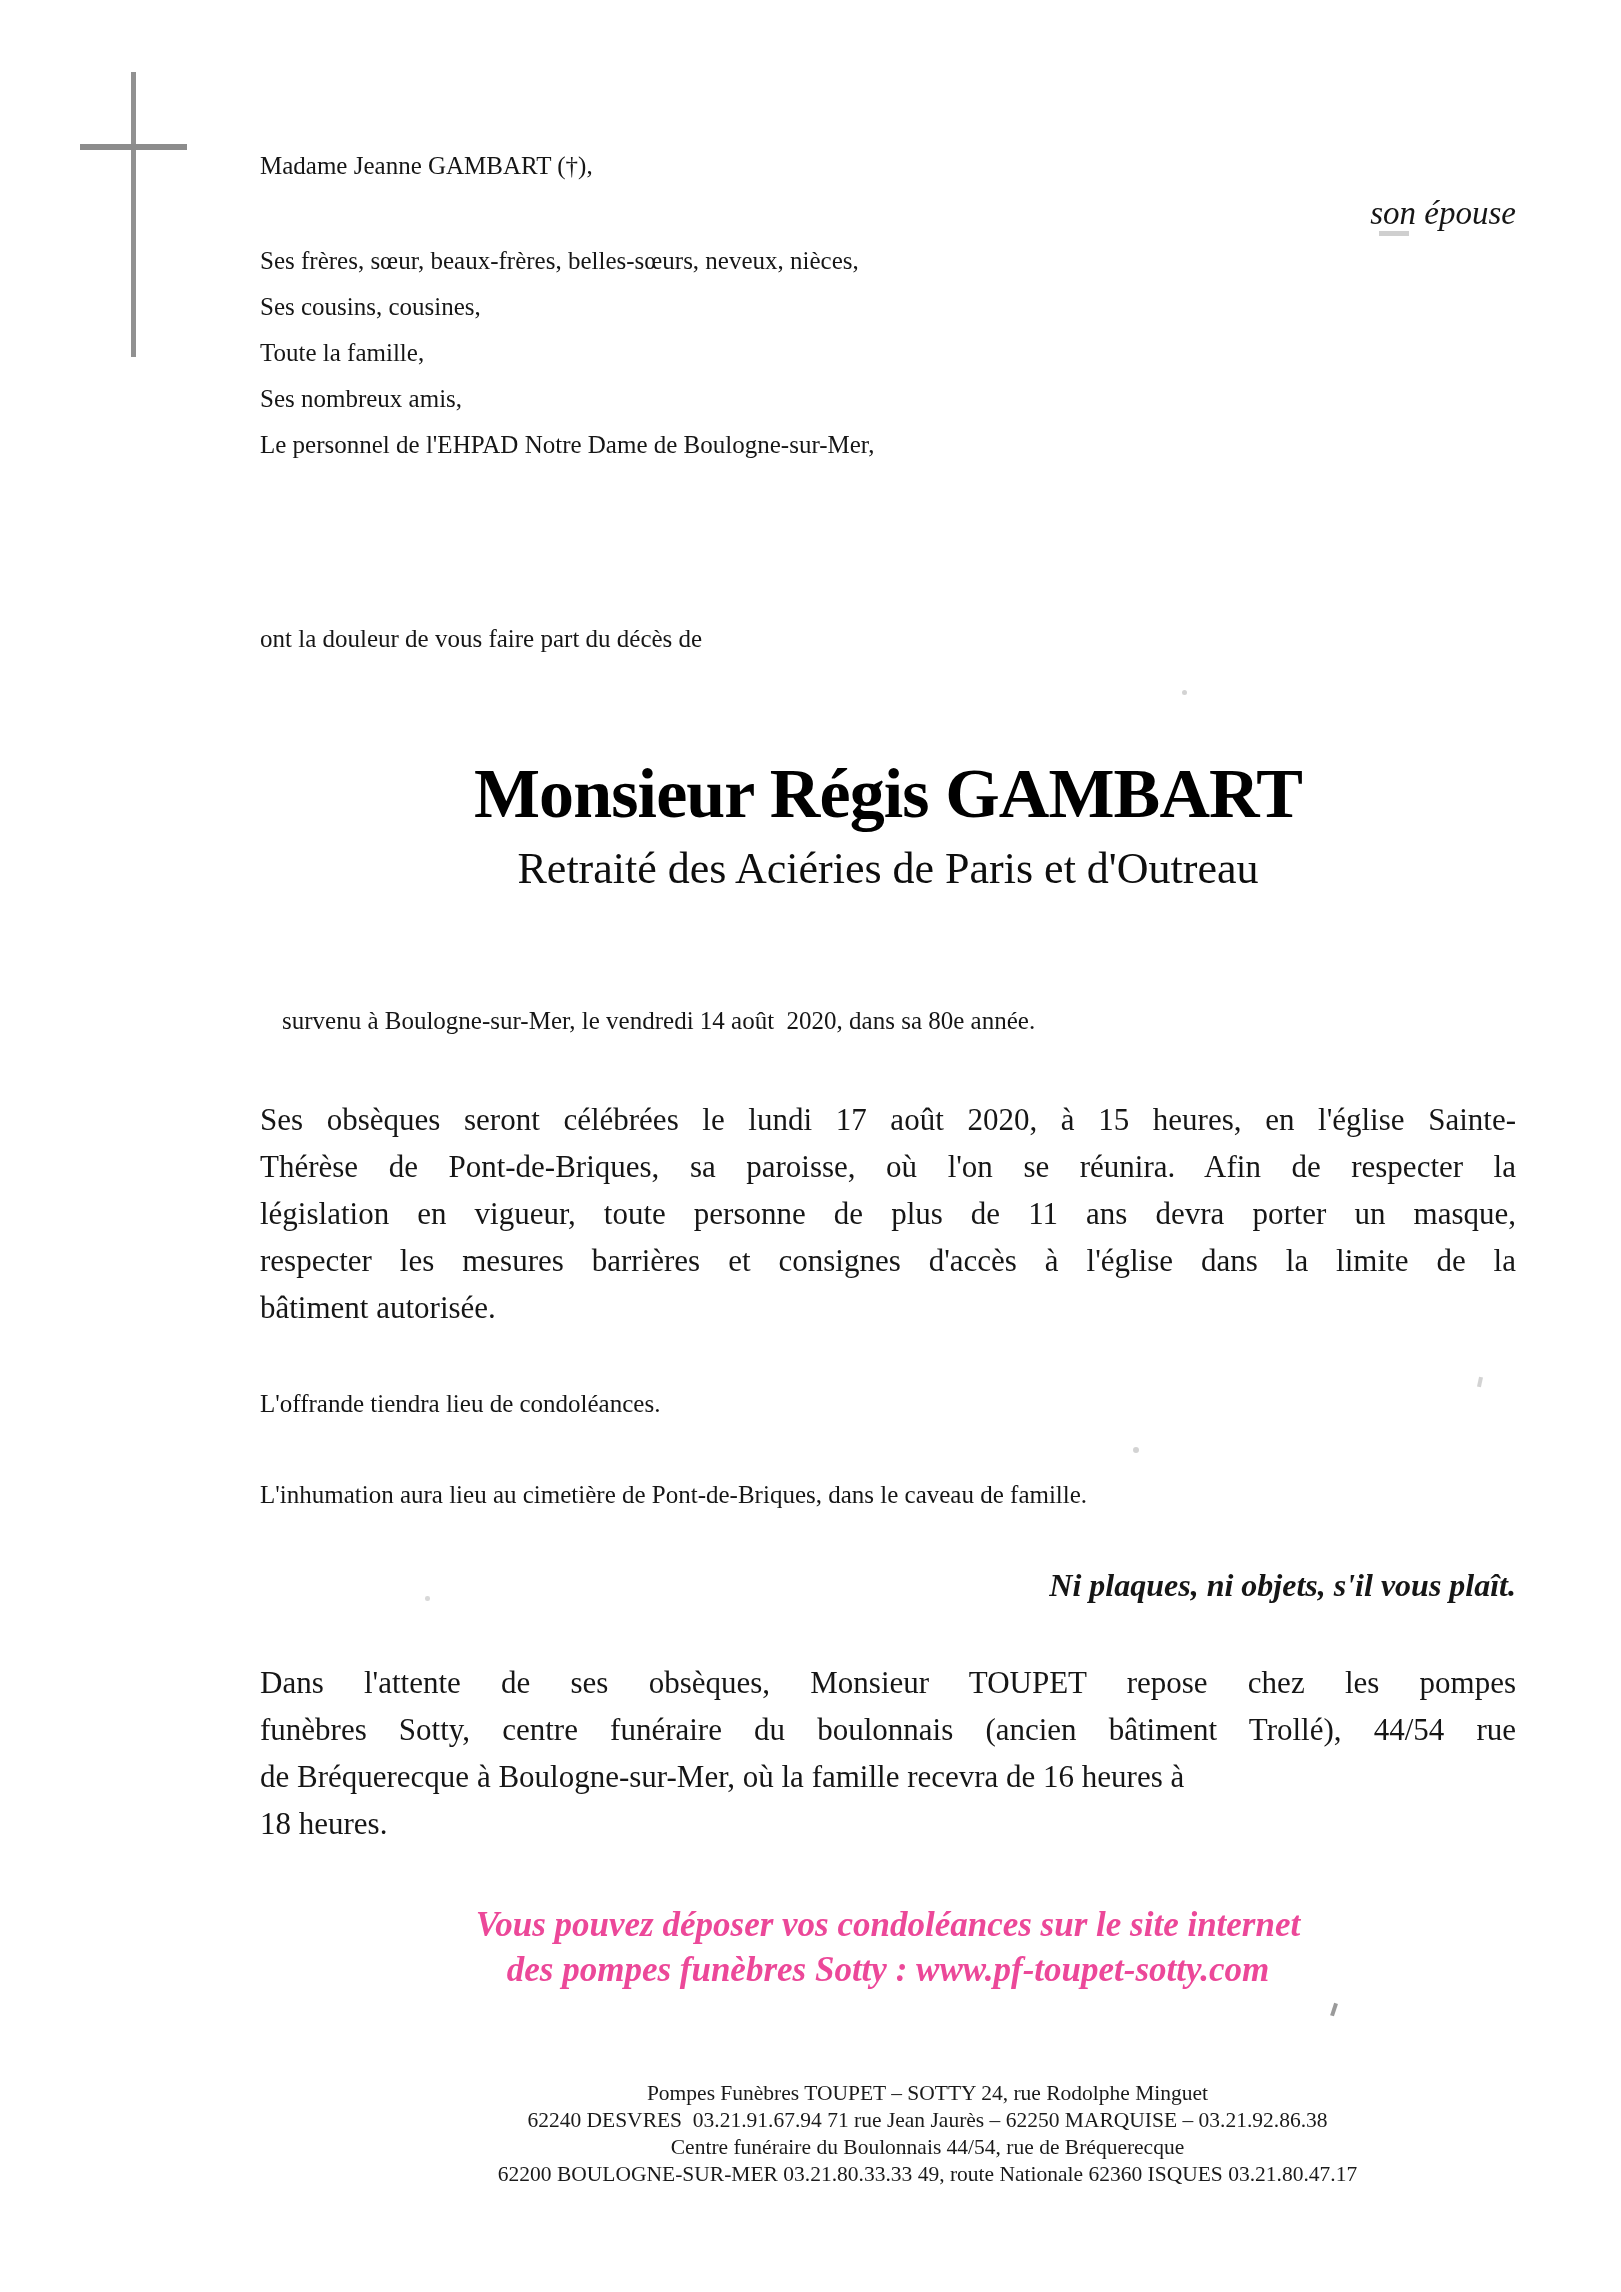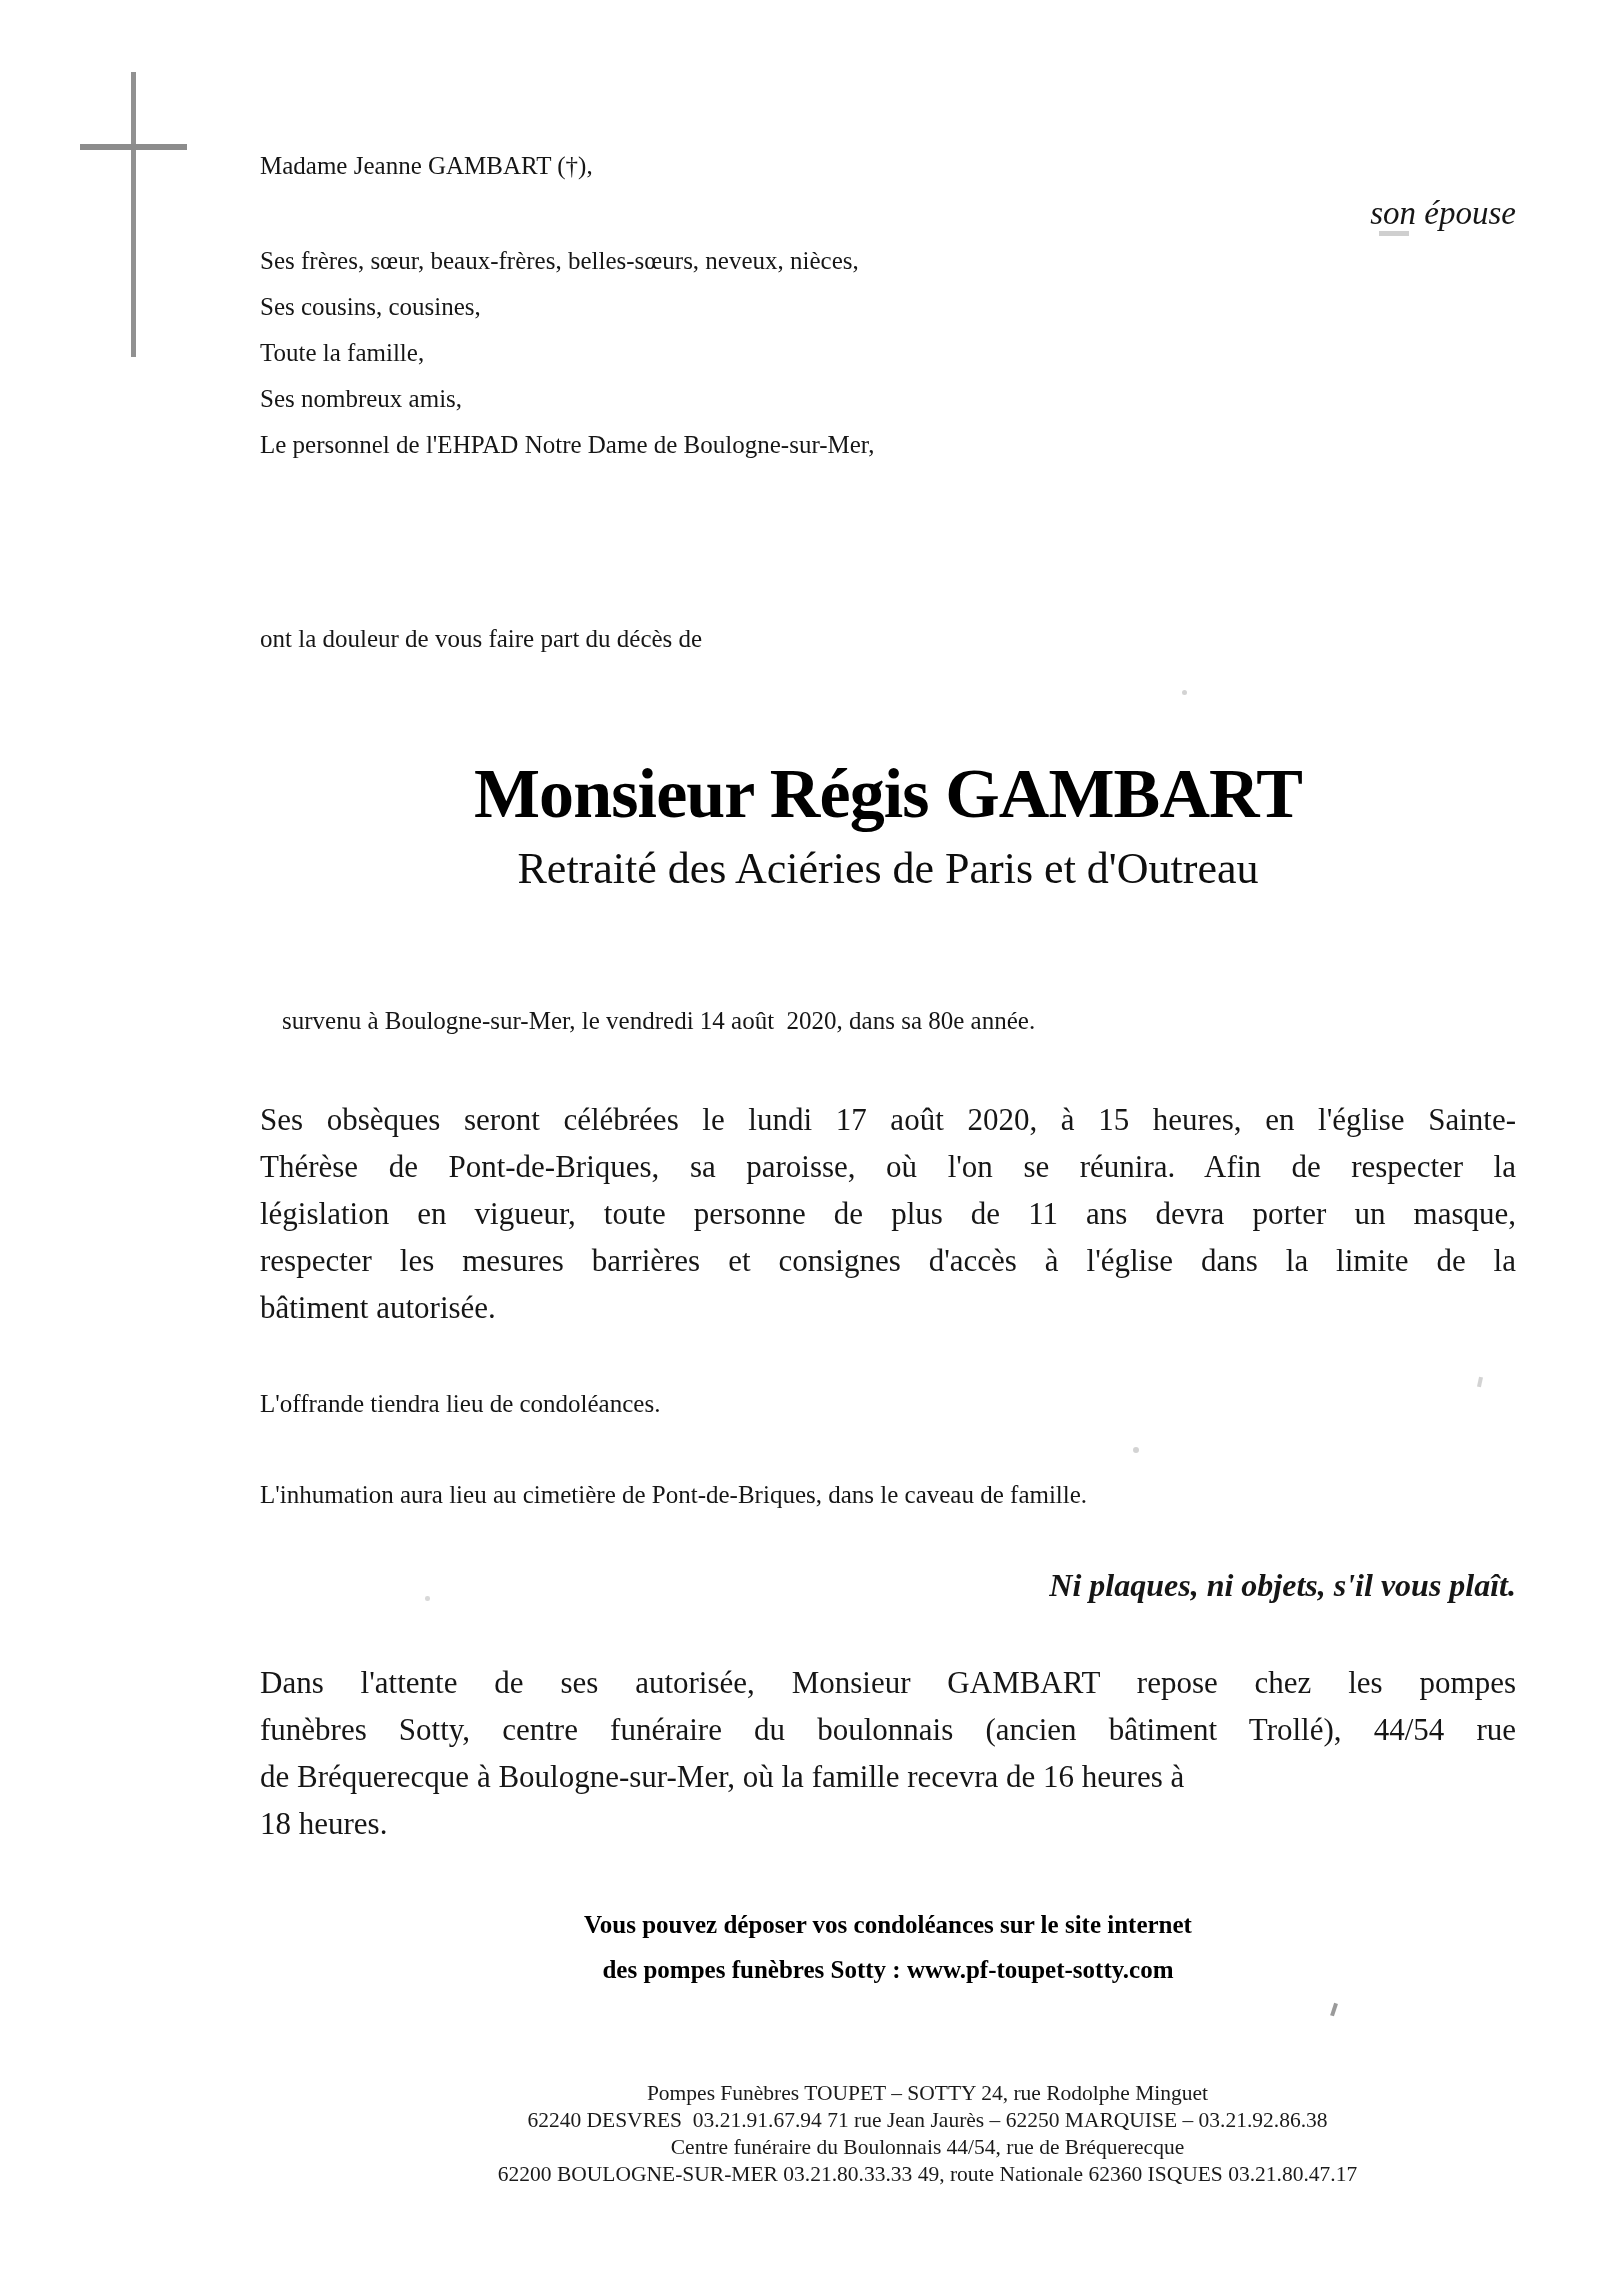--- a/index.html
+++ b/index.html
@@ -62,24 +62,25 @@
     letter-spacing: -0.9px;
   }
   .deceased-title {
     top: 845px;
     font-size: 44px;
     line-height: 48px;
     color: #0e0e0e;
   }
   .condolence-block {
     top: 1902px;
-    font-size: 25px;
+    font-size: 35px;
     font-weight: 700;
+    font-style: italic;
     line-height: 45px;
-    color: #000000;
+    color: #ec4899;
   }
   .footer-block {
     left: 340px;
     width: 1175px;
     top: 2080px;
     font-size: 21.5px;
     line-height: 27px;
     text-align: center;
     color: #1a1a1a;
   }
@@ -124,21 +125,21 @@
     <div class="lline">bâtiment autorisée.</div>
   </div>
 
   <div class="abs col line" style="top:1381px;">L'offrande tiendra lieu de condoléances.</div>
 
   <div class="abs col line" style="top:1472px;">L'inhumation aura lieu au cimetière de Pont-de-Briques, dans le caveau de famille.</div>
 
   <div class="abs col line right bolditalic" style="top:1562px; font-size:32px;">Ni plaques, ni objets, s'il vous plaît.</div>
 
   <div class="abs col" style="top:1659px;">
-    <div class="jline">Dans l'attente de ses autorisée, Monsieur GAMBART  repose chez les pompes</div>
+    <div class="jline">Dans l'attente de ses obsèques, Monsieur TOUPET  repose chez les pompes</div>
     <div class="jline">funèbres Sotty, centre funéraire du boulonnais (ancien bâtiment Trollé), 44/54 rue</div>
     <div class="lline">de Bréquerecque à Boulogne-sur-Mer, où la famille recevra de 16 heures à</div>
     <div class="lline">18 heures.</div>
   </div>
 
   <div class="abs col center condolence-block">
     <div>Vous pouvez déposer vos condoléances sur le site internet</div>
     <div>des pompes funèbres Sotty : www.pf-toupet-sotty.com</div>
   </div>
 

